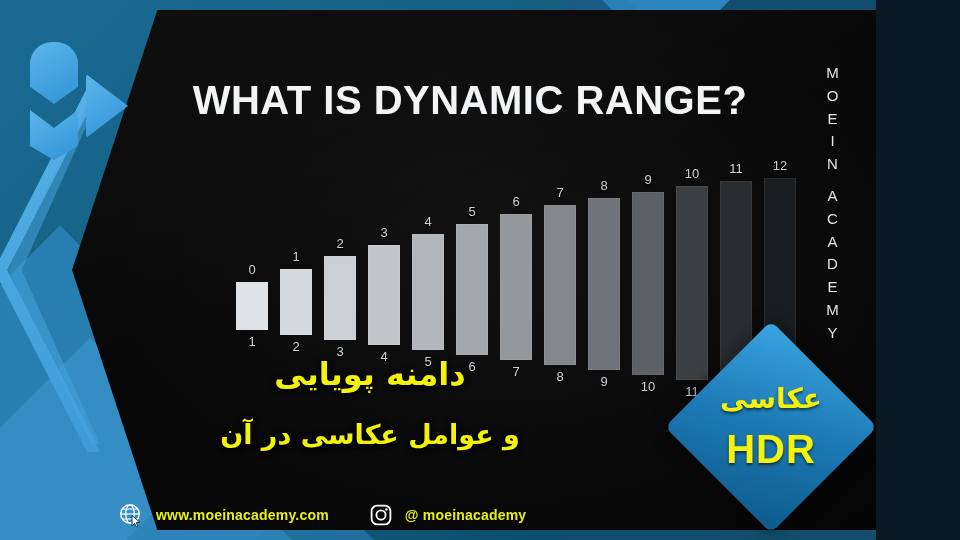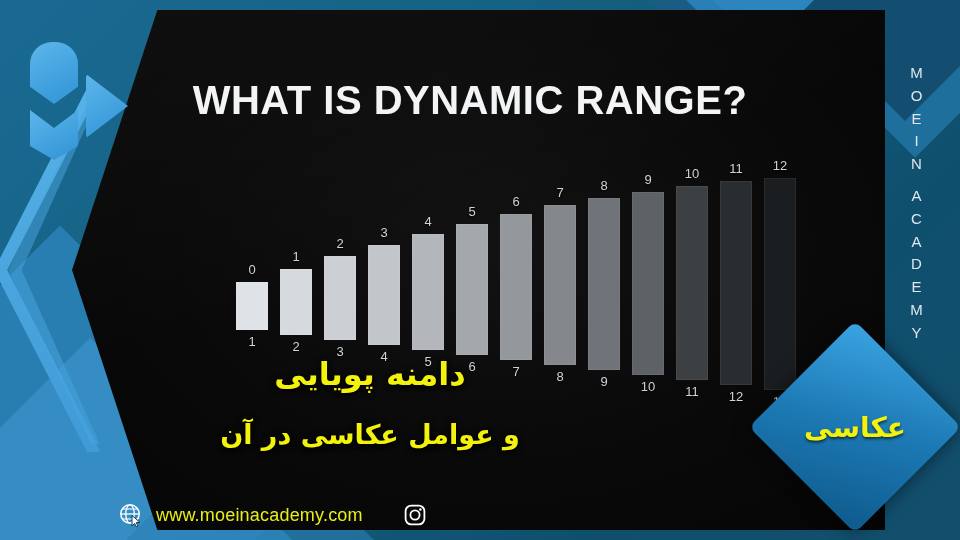--- a/index.html
+++ b/index.html
@@ -1,19 +1,19 @@
 <!DOCTYPE html>
 <html><head>
 <meta charset="utf-8">
 <style>
   * { margin:0; padding:0; box-sizing:border-box; }
   html,body { width:960px; height:540px; overflow:hidden; background:#0a1a24; }
   body { font-family:"Liberation Sans","DejaVu Sans",sans-serif; }
 
-  #stage { position:relative; width:960px; height:540px; overflow:hidden; }
+  #stage { position:relative; width:876px; height:540px; overflow:hidden; }
 
   
   .bg-base{
     position:absolute; inset:0;
     background:linear-gradient(135deg,#1a6a94 0%,#15607f 40%,#0f4f6e 75%,#124f6c 100%);
   }
   .bg-tile{ position:absolute; }
 
   
   .diag-a{ left:-120px; top:300px; width:360px; height:360px;
@@ -140,21 +140,21 @@
   .badge-hdr{
     color:#f2f20c; font-size:40px; font-weight:700; letter-spacing:1px;
     text-shadow:0 2px 3px rgba(0,0,0,.6);
   }
 
   
   .footer{
     position:absolute; left:118px; bottom:12px;
     display:flex; align-items:center; gap:12px;
   }
-  .f-text{ color:#e9ef16; font-size:18px; font-weight:400; letter-spacing:.2px; }
+  .f-text{ color:#e9ef16; font-size:14px; font-weight:700; letter-spacing:.2px; }
   .f-ico{ display:flex; align-items:center; }
   .f-gap{ width:16px; }
 </style>
 </head>
 <body>
 
 <div id="stage">
 
   <div class="bg-base"></div>
   <div class="bg-tile diag-a"></div>
@@ -265,20 +265,21 @@
       <span>D</span>
       <span>E</span>
       <span>M</span>
       <span>Y</span>
     </div>
 
   <div class="badge">
     <div class="badge-dia"></div>
     <div class="badge-txt">
       <div class="badge-fa">عکاسی</div>
+      <div class="badge-hdr">HDR</div>
     </div>
   </div>
 
   <div class="footer">
     <span class="f-ico">
       <svg width="26" height="26" viewBox="0 0 26 26">
         <circle cx="12" cy="12" r="9.2" fill="none" stroke="#ffffff" stroke-width="1.5"></circle>
         <ellipse cx="12" cy="12" rx="4.2" ry="9.2" fill="none" stroke="#ffffff" stroke-width="1.3"></ellipse>
         <line x1="2.8" y1="12" x2="21.2" y2="12" stroke="#ffffff" stroke-width="1.3"></line>
         <line x1="4.2" y1="7" x2="19.8" y2="7" stroke="#ffffff" stroke-width="1.1"></line>
@@ -288,15 +289,16 @@
     </span>
     <span class="f-text">www.moeinacademy.com</span>
     <span class="f-gap"></span>
     <span class="f-ico">
       <svg width="24" height="24" viewBox="0 0 24 24">
         <rect x="2.6" y="2.6" width="18.8" height="18.8" rx="5.6" fill="none" stroke="#ffffff" stroke-width="1.8"></rect>
         <circle cx="12" cy="12" r="4.6" fill="none" stroke="#ffffff" stroke-width="1.8"></circle>
         <circle cx="17.4" cy="6.6" r="1.25" fill="#ffffff"></circle>
       </svg>
     </span>
+    <span class="f-text">@ moeinacademy</span>
   </div>
 
 </div>
 
 </body></html>

